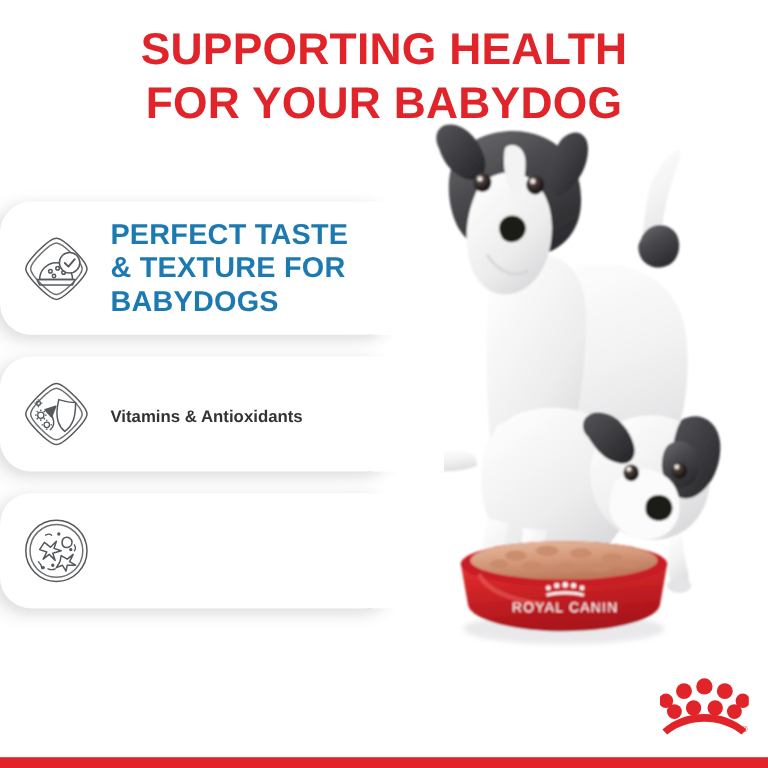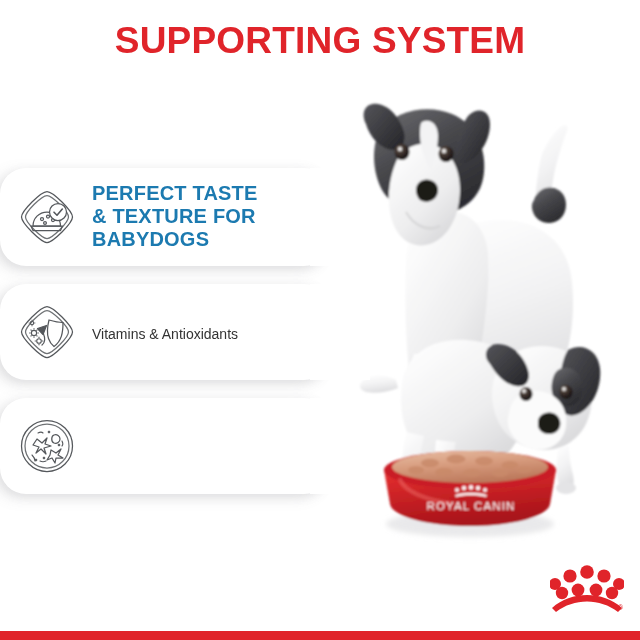--- a/index.html
+++ b/index.html
@@ -100,33 +100,33 @@
   .card-text {
     position: relative;
     z-index: 2;
     display: flex;
     flex-direction: column;
     justify-content: center;
   }
   .card-title {
     color: #1c7ab0;
     font-weight: 700;
-    font-size: 20px;
+    font-size: 24px;
     line-height: 1.16;
     letter-spacing: 0.2px;
     text-transform: uppercase;
     white-space: pre-line;
   }
   .card-sub {
     color: #333333;
     font-size: 14px;
     line-height: 1.22;
     margin-top: 5px;
     white-space: pre-line;
-    font-weight: 400;
+    font-weight: 700;
   }
 
   
   .brand-logo {
     position: absolute;
     right: 16px;
     bottom: 24px;
     width: 74px;
     height: 56px;
     z-index: 45;
@@ -326,21 +326,22 @@
           <circle cx="175" cy="398" r="2"></circle>
           <path d="M145 403 C153 400 169 400 177 403 L176 405
                    C168 402.6 154 402.6 146 405 Z"></path>
         </g>
         <text x="161" y="418" text-anchor="middle" font-family="Liberation Sans, sans-serif" font-size="11.5" letter-spacing="1.1" fill="#ffffff" font-weight="400">ROYAL CANIN</text>
       </g>
     </svg>
   </div>
 
   <div class="headline">
-    <span>SUPPORTING SYSTEM</span>
+    <span>SUPPORTING HEALTH</span>
+    <span class="l2">FOR YOUR BABYDOG</span>
   </div>
 
   <div class="benefits">
 
     <div class="card">
       <div class="icon-wrap">
         <svg width="58" height="58" viewBox="0 0 58 58" xmlns="http://www.w3.org/2000/svg">
           <g fill="none" stroke="#55585c" stroke-width="1.25">
             <path d="M29 3.5 C35 3.5 54.5 23 54.5 29 C54.5 35 35 54.5 29 54.5
                      C23 54.5 3.5 35 3.5 29 C3.5 23 23 3.5 29 3.5 Z" stroke-linejoin="round"></path>

